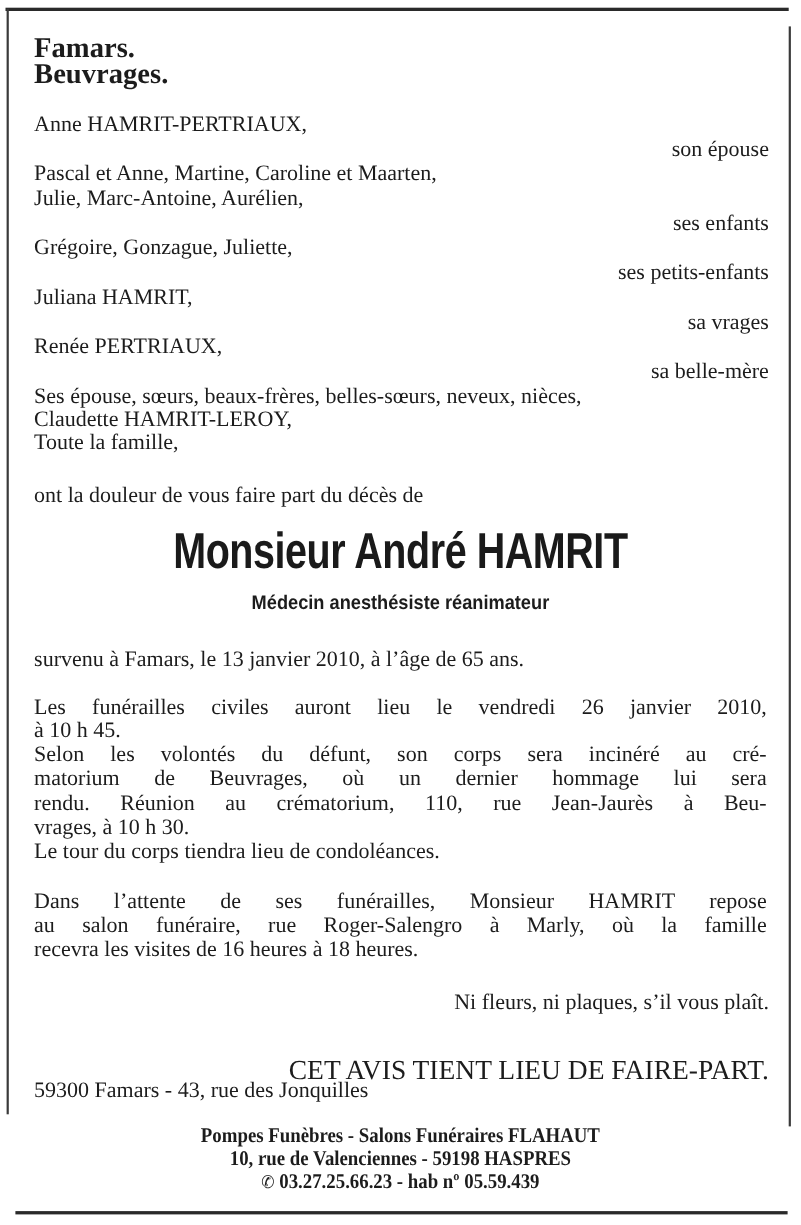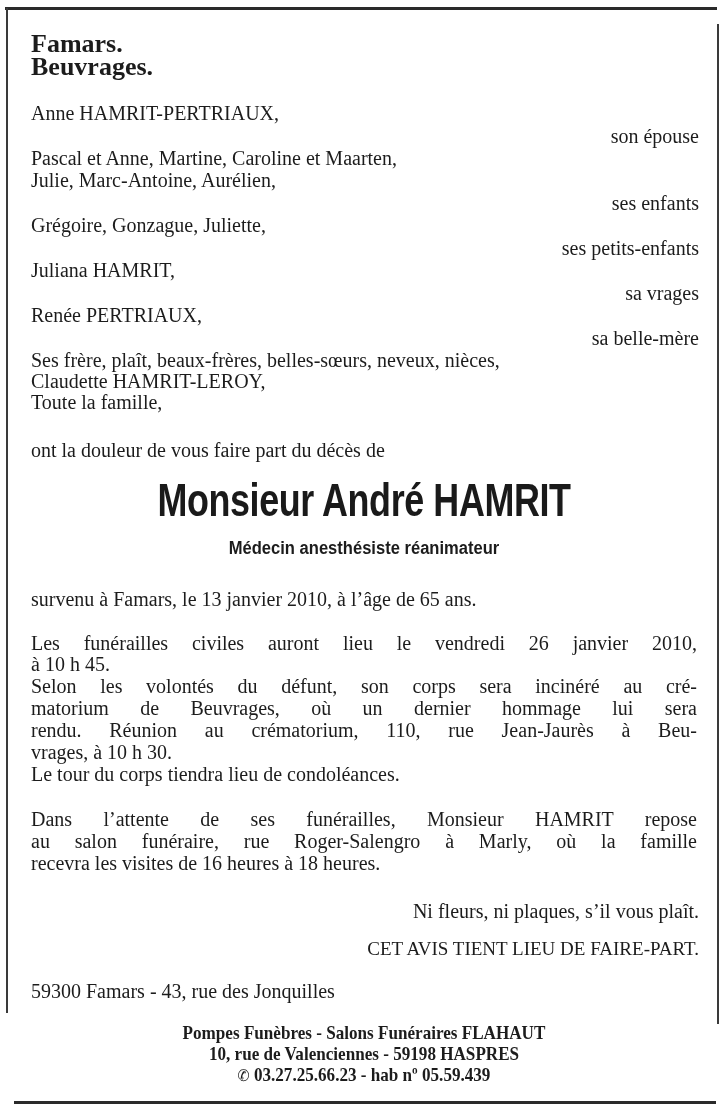--- a/index.html
+++ b/index.html
@@ -43,21 +43,21 @@
 
 <div class="t name" style="top:214px">Grégoire, Gonzague, Juliette,</div>
 <div class="t rel" style="top:237px">ses petits-enfants</div>
 
 <div class="t name" style="top:259px">Juliana HAMRIT,</div>
 <div class="t rel" style="top:282px">sa vrages</div>
 
 <div class="t name" style="top:304px">Renée PERTRIAUX,</div>
 <div class="t rel" style="top:327px">sa belle-mère</div>
 
-<div class="t name" style="top:349px">Ses frère, plaît, beaux-frères, belles-sœurs, neveux, nièces,</div>
+<div class="t name" style="top:349px">Ses épouse, sœurs, beaux-frères, belles-sœurs, neveux, nièces,</div>
 <div class="t name" style="top:370px">Claudette HAMRIT-LEROY,</div>
 <div class="t name" style="top:391px">Toute la famille,</div>
 
 <div class="t name" style="top:439px">ont la douleur de vous faire part du décès de</div>
 
 <div class="t title" style="top:475px">Monsieur André HAMRIT</div>
 <div class="t subtitle" style="top:538px">Médecin anesthésiste réanimateur</div>
 
 <div class="t name" style="top:588px">survenu à Famars, le 13 janvier 2010, à l’âge de 65 ans.</div>
 
@@ -67,21 +67,21 @@
 <div class="t body just" style="top:697px">matorium de Beuvrages, où un dernier hommage lui sera</div>
 <div class="t body just" style="top:719px">rendu. Réunion au crématorium, 110, rue Jean-Jaurès à Beu-</div>
 <div class="t name" style="top:741px">vrages, à 10 h 30.</div>
 <div class="t name" style="top:763px">Le tour du corps tiendra lieu de condoléances.</div>
 
 <div class="t body just" style="top:808px">Dans l’attente de ses funérailles, Monsieur HAMRIT repose</div>
 <div class="t body just" style="top:830px">au salon funéraire, rue Roger-Salengro à Marly, où la famille</div>
 <div class="t name" style="top:852px">recevra les visites de 16 heures à 18 heures.</div>
 
 <div class="t rel" style="top:900px">Ni fleurs, ni plaques, s’il vous plaît.</div>
-<div class="t rel" style="top:938px; font-size:19px;">CET AVIS TIENT LIEU DE FAIRE-PART.</div>
+<div class="t rel" style="top:963px; font-size:25px;">CET AVIS TIENT LIEU DE FAIRE-PART.</div>
 
 <div class="t name" style="top:980px">59300 Famars - 43, rue des Jonquilles</div>
 
 <div class="t footer" style="top:1022px">Pompes Funèbres - Salons Funéraires FLAHAUT</div>
 <div class="t footer" style="top:1043px">10, rue de Valenciennes - 59198 HASPRES</div>
 <div class="t footer" style="top:1064px">
   <span class="phone-icon">✆</span>
   <span>03.27.25.66.23 - hab nº 05.59.439</span>
 </div>
 

